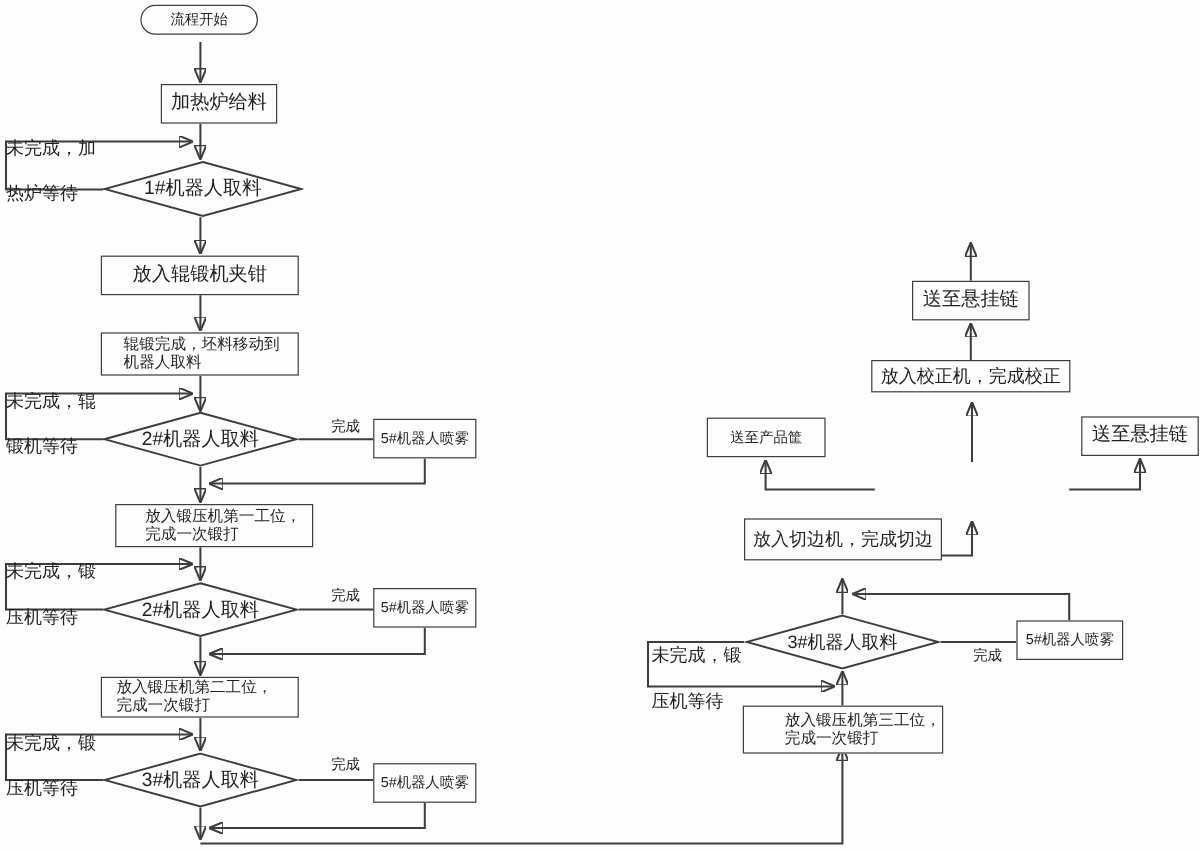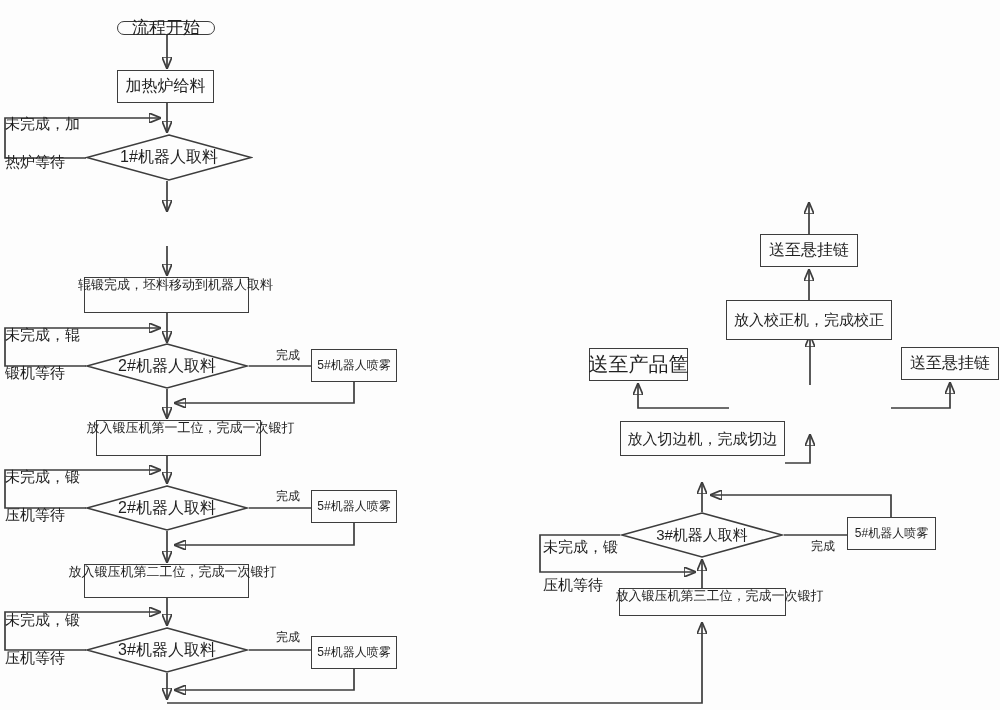--- a/index.html
+++ b/index.html
@@ -9,21 +9,21 @@
     color:#1f1f1f;overflow:hidden;
   }
   #wires{position:absolute;left:0;top:0;width:1000px;height:710px;}
   #wires path{stroke:#3d3d3d;stroke-width:1.7;fill:none;}
   .box{
     position:absolute;box-sizing:border-box;border:1.7px solid #3d3d3d;background:#fdfdfd;
     display:flex;align-items:center;justify-content:center;text-align:center;
     line-height:1.15;white-space:nowrap;
   }
   .box.rounded{border-radius:13px;}
-  .box.multiline{flex-direction:row;align-items:flex-start;justify-content:center;text-align:left;}
+  .box.multiline{flex-direction:column;align-items:flex-start;justify-content:center;text-align:left;}
   .diamond{position:absolute;}
   .diamond svg{position:absolute;left:0;top:0;}
   .diamond polygon{fill:#fdfdfd;stroke:#3d3d3d;stroke-width:1.6;}
   .diamond .dlabel{
     position:absolute;inset:0;display:flex;align-items:center;justify-content:center;
     white-space:nowrap;
   }
   .edge-label{position:absolute;font-size:15px;line-height:19px;white-space:pre-line;}
   .done-label{position:absolute;font-size:12px;white-space:nowrap;}
 </style>
@@ -68,35 +68,38 @@
     <path d="M891,517 V495 H712" marker-end="url(#ah)"></path>
     <path d="M702,512 V484" marker-end="url(#ah)"></path>
     <path d="M785,463 H810 V436" marker-end="url(#ah)"></path>
     <path d="M729,408 H638 V385" marker-end="url(#ah)"></path>
     <path d="M891,408 H950 V384" marker-end="url(#ah)"></path>
     <path d="M810,385 V337" marker-end="url(#ah)"></path>
     <path d="M809,300 V271" marker-end="url(#ah)"></path>
     <path d="M809,234 V204" marker-end="url(#ah)"></path>
   </svg>
 
-  <div class="box rounded" style="left:117px;top:21px;width:98px;height:14px;font-size:17px">
+  <div class="box rounded" style="left:117px;top:4px;width:98px;height:25px;font-size:12px">
     <span>流程开始</span>
   </div>
 
-  <div class="box" style="left:117px;top:70px;width:97px;height:33px;font-size:16px">
+  <div class="box" style="left:134px;top:70px;width:97px;height:33px;font-size:16px">
     <span>加热炉给料</span>
   </div>
 
   <div class="diamond" style="left:85px;top:134px;width:168px;height:47px;font-size:16px">
     <svg width="168" height="47">
         <polygon points="84,1 166,23.5 84,46 2,23.5"></polygon>
       </svg>
     <span class="dlabel">1#机器人取料</span>
   </div>
 
+  <div class="box" style="left:84px;top:213px;width:165px;height:33px;font-size:16px">
+    <span>放入辊锻机夹钳</span>
+  </div>
 
   <div class="box multiline" style="left:84px;top:277px;width:165px;height:36px;font-size:13px;padding-left:18px">
     <div>辊锻完成，坯料移动到</div>
     <div>机器人取料</div>
   </div>
 
   <div class="diamond" style="left:85px;top:343px;width:164px;height:46px;font-size:16px">
     <svg width="164" height="46">
         <polygon points="82,1 162,23 82,45 2,23"></polygon>
       </svg>
@@ -132,50 +135,50 @@
     <svg width="164" height="46">
         <polygon points="82,1 162,23 82,45 2,23"></polygon>
       </svg>
     <span class="dlabel">3#机器人取料</span>
   </div>
 
   <div class="box" style="left:311px;top:636px;width:86px;height:33px;font-size:12px">
     <span>5#机器人喷雾</span>
   </div>
 
-  <div class="box multiline" style="left:619px;top:588px;width:167px;height:28px;font-size:13px;padding-left:34px">
+  <div class="box multiline" style="left:619px;top:588px;width:167px;height:40px;font-size:13px;padding-left:34px">
     <div>放入锻压机第三工位，</div>
     <div>完成一次锻打</div>
   </div>
 
   <div class="diamond" style="left:620px;top:512px;width:164px;height:46px;font-size:15px">
     <svg width="164" height="46">
         <polygon points="82,1 162,23 82,45 2,23"></polygon>
       </svg>
     <span class="dlabel">3#机器人取料</span>
   </div>
 
   <div class="box" style="left:847px;top:517px;width:89px;height:33px;font-size:12px">
     <span>5#机器人喷雾</span>
   </div>
 
-  <div class="box" style="left:620px;top:421px;width:165px;height:35px;font-size:15px">
+  <div class="box" style="left:620px;top:432px;width:165px;height:35px;font-size:15px">
     <span>放入切边机，完成切边</span>
   </div>
 
 
-  <div class="box" style="left:589px;top:348px;width:99px;height:33px;font-size:20px">
+  <div class="box" style="left:589px;top:348px;width:99px;height:33px;font-size:12px">
     <span>送至产品筐</span>
   </div>
 
   <div class="box" style="left:901px;top:347px;width:98px;height:33px;font-size:16px">
     <span>送至悬挂链</span>
   </div>
 
-  <div class="box" style="left:726px;top:300px;width:166px;height:40px;font-size:15px">
+  <div class="box" style="left:726px;top:300px;width:166px;height:27px;font-size:15px">
     <span>放入校正机，完成校正</span>
   </div>
 
   <div class="box" style="left:760px;top:234px;width:98px;height:33px;font-size:16px">
     <span>送至悬挂链</span>
   </div>
 
 
   <div class="edge-label" style="left:5px;top:325px;width:84px"><span>未完成，辊</span><br>
        <span>锻机等待</span></div>

